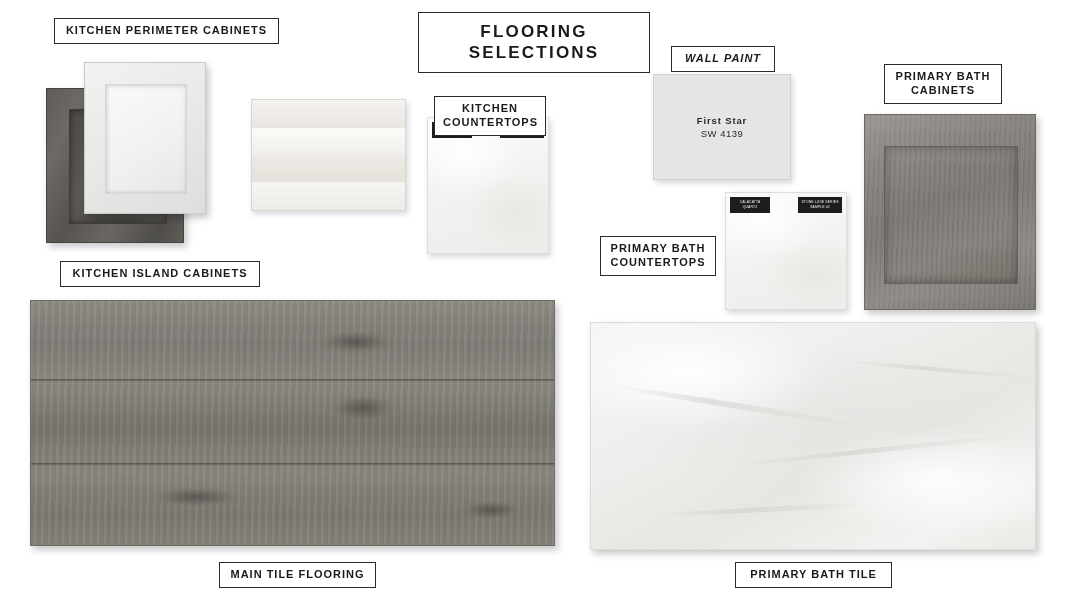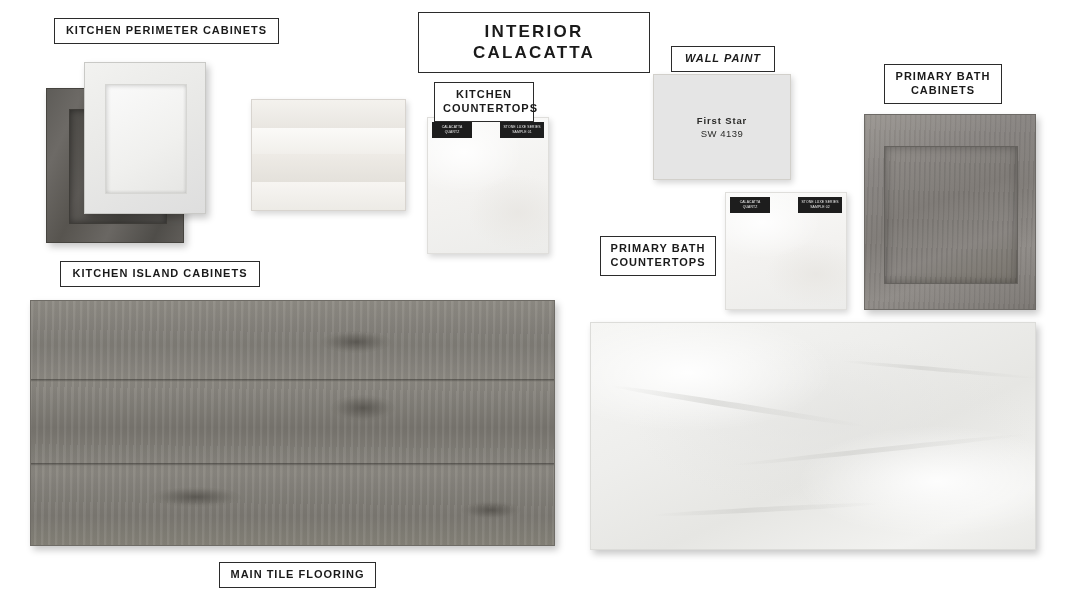--- a/index.html
+++ b/index.html
@@ -182,21 +182,21 @@
     background: linear-gradient(90deg, rgba(255,255,255,0) 0%, rgba(205,205,202,0.55) 40%, rgba(255,255,255,0) 100%);
     transform-origin: left center;
     border-radius: 50%;
   }
 </style>
 </head>
 <body>
 
 <div class="board">
 
-  <div class="label title-label" style="left:418px; top:12px; width:232px;">INTERIOR CALACATTA</div>
+  <div class="label title-label" style="left:418px; top:12px; width:232px;">FLOORING SELECTIONS</div>
 
   <div class="swatch door-grey shadow-soft" style="left:46px; top:88px; width:138px; height:155px;">
     <div class="inner"></div>
   </div>
 
   <div class="swatch door-white shadow-soft" style="left:84px; top:62px; width:122px; height:152px;">
     <div class="inner"></div>
   </div>
 
   <div class="label" style="left:54px; top:18px; width:225px;">KITCHEN PERIMETER CABINETS</div>
@@ -211,21 +211,21 @@
   </div>
 
 
   <div class="swatch quartz shadow-light" style="left:427px; top:117px; width:122px; height:137px;">
     <div class="qtag" style="left:4px; width:40px;">CALACATTA
 QUARTZ</div>
     <div class="qtag" style="right:4px; width:44px;">STONE LUXE SERIES
 SAMPLE 01</div>
   </div>
 
-  <div class="label" style="left:434px; top:82px; width:100px;">KITCHEN
+  <div class="label" style="left:434px; top:96px; width:112px;">KITCHEN
 COUNTERTOPS</div>
 
   <div class="swatch paint-chip shadow-light" style="left:653px; top:74px; width:138px; height:106px;">
     <div class="paint-text">
       <div class="paint-name">First Star</div>
       <div class="paint-code">SW 4139</div>
     </div>
   </div>
 
   <div class="label" style="left:671px; top:46px; width:104px;font-style:italic;">WALL PAINT</div>
@@ -258,14 +258,15 @@
 
   <div class="label" style="left:219px; top:562px; width:157px;">MAIN TILE FLOORING</div>
 
   <div class="swatch bath-tile shadow-soft" style="left:590px; top:322px; width:446px; height:228px;">
     <div class="vein" style="left:20px; top:60px; width:260px; height:6px; transform:rotate(9deg);"></div>
     <div class="vein" style="left:140px; top:140px; width:300px; height:5px; transform:rotate(-6deg);"></div>
     <div class="vein" style="left:250px; top:36px; width:200px; height:4px; transform:rotate(5deg);"></div>
     <div class="vein" style="left:60px; top:190px; width:230px; height:5px; transform:rotate(-3deg);"></div>
   </div>
 
+  <div class="label" style="left:735px; top:562px; width:157px;">PRIMARY BATH TILE</div>
 
 </div>
 
 </body></html>

